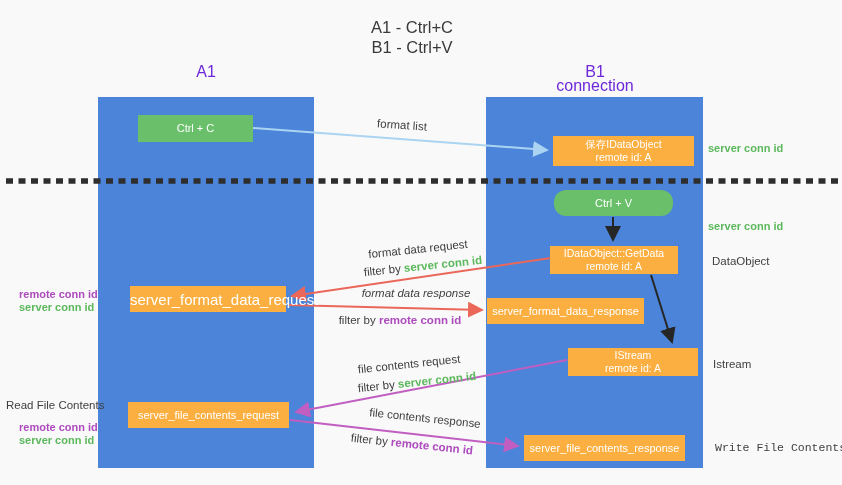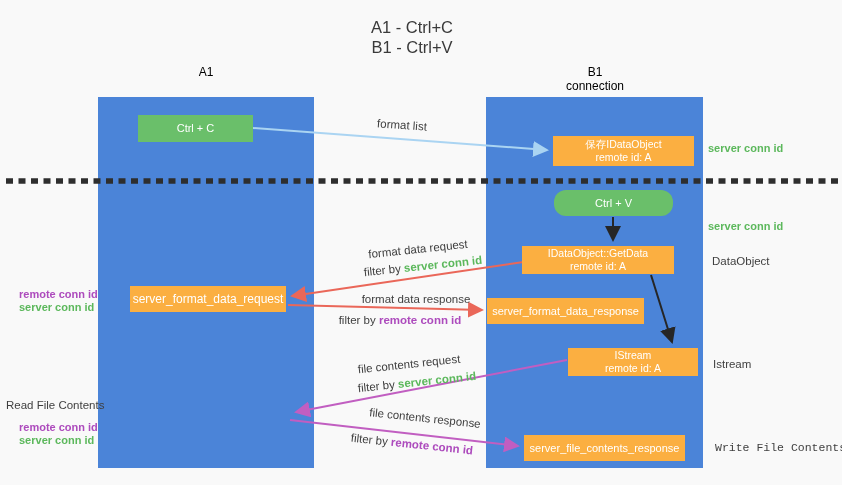--- a/index.html
+++ b/index.html
@@ -1,22 +1,22 @@
 <!DOCTYPE html>
 <html style="--bg: #f9f9f9; --panel-blue: #4b84d8; --box-green: #6abf6a; --box-orange: #fbaf41; --text-green: #5cb85c; --text-purple: #ad4bbd; --arrow-red: #ea6759; --arrow-magenta: #c15ec1; --arrow-lightblue: #aad4f2;"><head>
 <meta charset="utf-8">
 <style>
   html,body{margin:0;padding:0;}
   body{font-family:"Liberation Sans","DejaVu Sans",sans-serif;background:#f9f9f9;}
   #stage{position:relative;width:842px;height:485px;background:var(--bg,#f9f9f9);overflow:hidden;margin-top:9px;}
 
   .title{position:absolute;left:312px;top:8px;width:200px;text-align:center;
          color:#3a3a3a;font-size:16.5px;line-height:20px;}
-  .colhead{position:absolute;width:216px;text-align:center;color:#000000;
-           font-size:12px;line-height:14px;}
+  .colhead{position:absolute;width:216px;text-align:center;color:#6d28d9;
+           font-size:16px;line-height:14px;}
   #colhead-left{left:98px;top:56px;}
   #colhead-right{left:487px;top:56px;}
 
   .panel{position:absolute;top:88px;height:371px;background:var(--panel-blue,#4b84d8);}
   #panel-left{left:98px;width:216px;}
   #panel-right{left:486px;width:217px;}
 
   svg.overlay{position:absolute;left:0;top:0;z-index:3;pointer-events:none;}
   .ln-lblue{stroke:var(--arrow-lightblue,#aad4f2);stroke-width:2;}
   .ln-black{stroke:#262626;stroke-width:2;}
@@ -30,36 +30,36 @@
 
   .box{position:absolute;z-index:4;color:#fff;text-align:center;
        display:flex;flex-direction:column;justify-content:center;
        font-size:10.5px;line-height:13px;}
   .box.green{background:var(--box-green,#6abf6a);text-align:center;}
   .box.orange{background:var(--box-orange,#fbaf41);}
 
   #box-ctrl-c{left:138px;top:106px;width:115px;height:27px;font-size:11px;}
   #box-save-ido{left:553px;top:127px;width:141px;height:30px;}
   #box-ctrl-v{left:554px;top:181px;width:119px;height:26px;font-size:11px;border-radius:12px;}
-  #box-getdata{left:522px;top:237px;width:152px;height:28px;}
-  #box-fmt-req{left:130px;top:277px;width:156px;height:26px;font-size:12px;}
+  #box-getdata{left:550px;top:237px;width:128px;height:28px;}
+  #box-fmt-req{left:130px;top:277px;width:156px;height:26px;font-size:15px;}
   #box-fmt-resp{left:487px;top:289px;width:157px;height:26px;font-size:11px;}
   #box-istream{left:568px;top:339px;width:130px;height:28px;}
   #box-file-req{left:128px;top:393px;width:161px;height:26px;font-size:11px;}
   #box-file-resp{left:524px;top:426px;width:161px;height:26px;font-size:11px;}
 
   .flow{position:absolute;z-index:5;white-space:nowrap;color:#3f3f3f;
         font-size:11.5px;transform:translate(-50%,-50%);}
   .green-t{color:var(--text-green,#5cb85c);font-weight:bold;}
   .purple-t{color:var(--text-purple,#ad4bbd);font-weight:bold;}
 
   #fl-format-list{left:402px;top:116px;transform:translate(-50%,-50%) rotate(4deg);}
   #fl-fdr{left:418px;top:240px;transform:translate(-50%,-50%) rotate(-6deg);}
   #fl-fdr-filter{left:423px;top:257px;transform:translate(-50%,-50%) rotate(-6deg);}
-  #fl-fdresp{left:416px;top:290px;}
+  #fl-fdresp{left:416px;top:284px;font-style:italic;}
   #fl-fdresp-filter{left:400px;top:311px;}
   #fl-fcr{left:409px;top:355px;transform:translate(-50%,-50%) rotate(-6deg);}
   #fl-fcr-filter{left:417px;top:373px;transform:translate(-50%,-50%) rotate(-6deg);}
   #fl-fcresp{left:425px;top:409px;transform:translate(-50%,-50%) rotate(6deg);}
   #fl-fcresp-filter{left:412px;top:435px;transform:translate(-50%,-50%) rotate(6deg);}
 
   .side{position:absolute;z-index:5;white-space:nowrap;font-size:11px;}
   .side.gray{color:#3f3f3f;font-size:11.5px;}
   #sl-conn-top{left:708px;top:133px;}
   #sl-conn-mid{left:708px;top:211px;}
@@ -152,20 +152,23 @@
 
   <div class="box orange" id="box-fmt-resp">
     <span>server_format_data_response</span>
   </div>
 
   <div class="box orange" id="box-istream">
     <span>IStream</span>
     <span>remote id: A</span>
   </div>
 
+  <div class="box orange" id="box-file-req">
+    <span>server_file_contents_request</span>
+  </div>
 
   <div class="box orange" id="box-file-resp">
     <span>server_file_contents_response</span>
   </div>
 
   <div class="flow" id="fl-format-list">
     <span>format list</span>
   </div>
 
   <div class="flow" id="fl-fdr">

